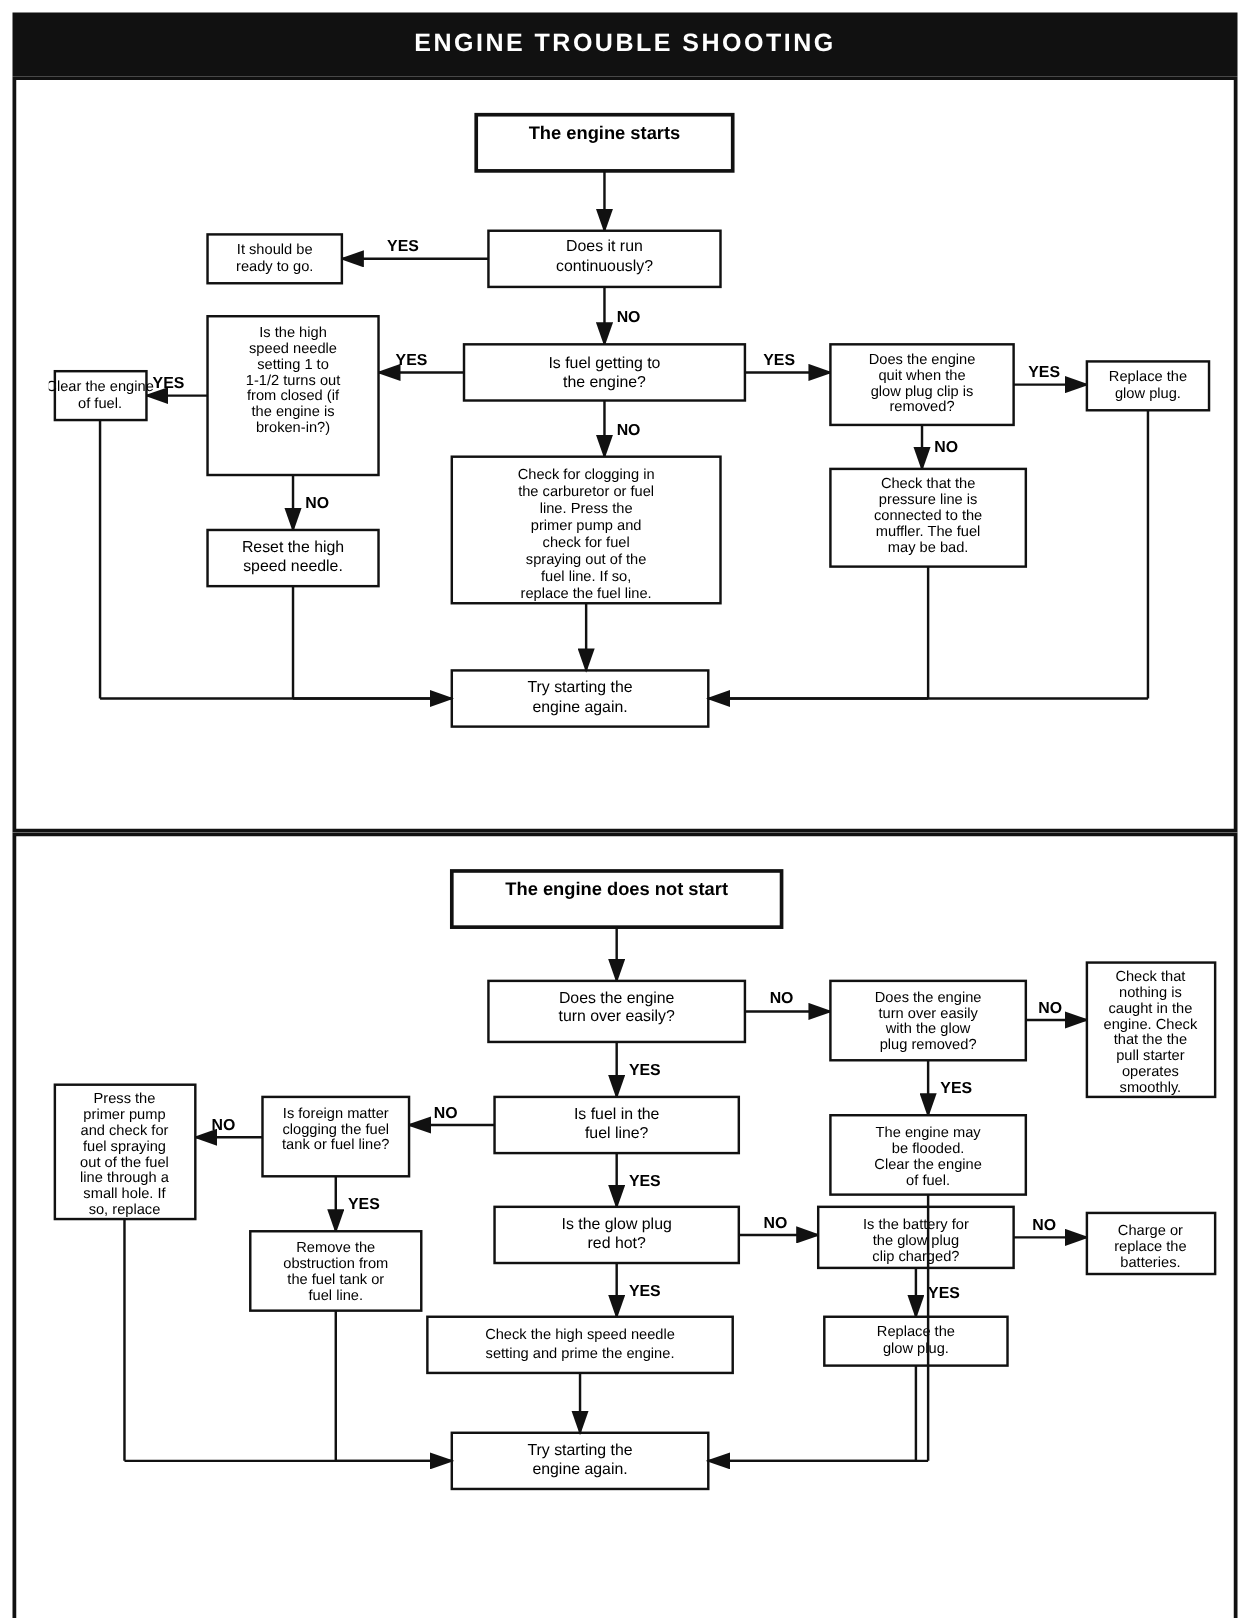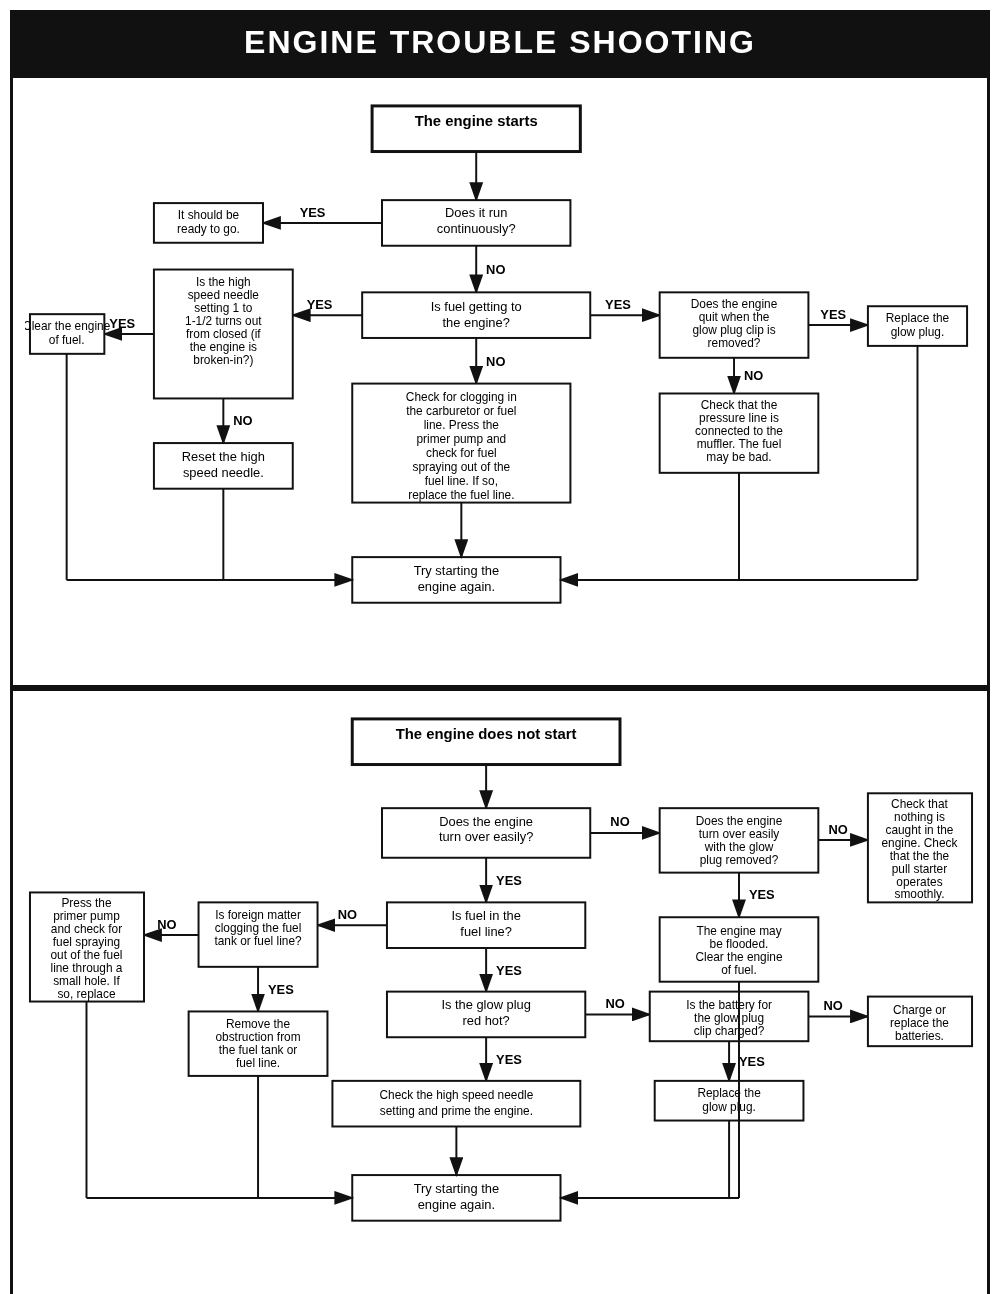--- a/index.html
+++ b/index.html
@@ -12,30 +12,30 @@
     .page {
       width: 1000px;
       min-height: 1294px;
       background: #fff;
       padding: 10px;
     }
     .title-bar {
       background: #111;
       color: #fff;
       text-align: center;
-      font-size: 32px;
+      font-size: 20px;
       font-weight: 900;
       letter-spacing: 2px;
       padding: 14px 10px;
       margin-bottom: 0;
     }
     .section {
       border: 3px solid #111;
       margin-bottom: 0;
-      padding: 18px 10px 14px 12px;
+      padding: 18px 10px 14px 26px;
       background: #fff;
       position: relative;
     }
     .section-top {
       border-bottom: 3px solid #111;
     }
     
     .fc-svg {
       display: block;
       width: 100%;

